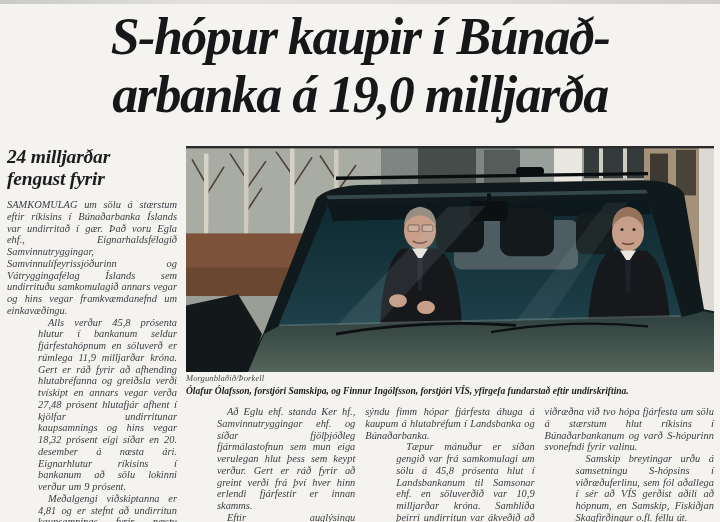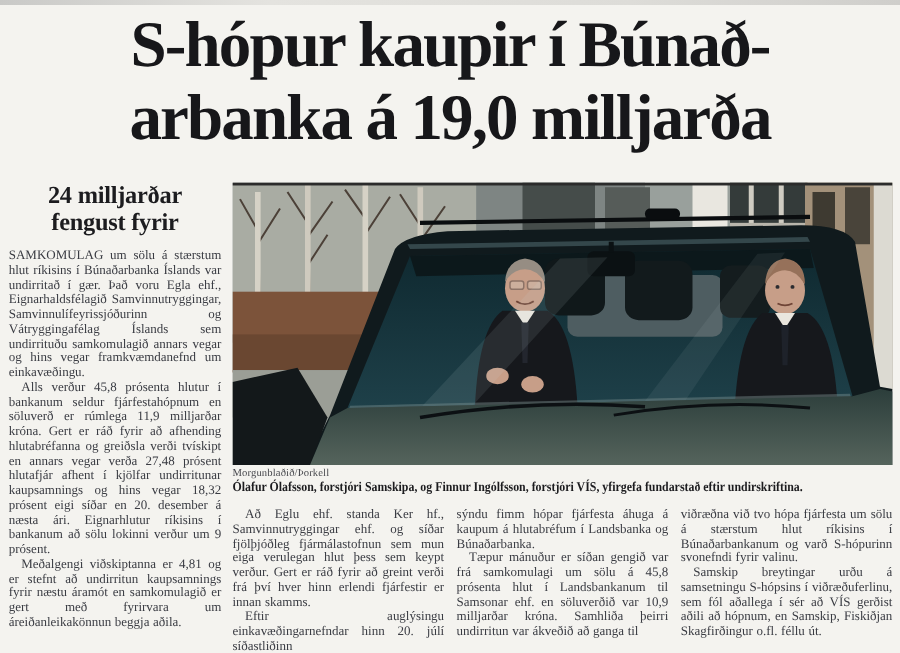--- a/index.html
+++ b/index.html
@@ -1,38 +1,38 @@
 <!DOCTYPE html>
 <html><head>
 <meta charset="utf-8">
 <style>
   html,body { margin:0; padding:0; }
   body {
     width:720px; height:522px; overflow:hidden;
     background:#f4f3ef;
     font-family:"Liberation Serif", serif;
   }
-  .page { position:relative; width:675px; height:522px; background:#f4f3ef; }
+  .page { position:relative; width:675px; height:522px; background:#f4f3ef;font-style:italic; }
   .scan-strip { position:absolute; top:0; left:0; width:720px; height:4px;
     background:linear-gradient(90deg,#c9c9c7,#e4e3df 30%,#dddcd8 70%,#cfcecb); }
   .headline {
     position:absolute; top:8px; left:0; width:720px; margin:0;
     text-align:center; font-weight:bold; font-size:52px; line-height:58px;
     letter-spacing:-1.5px; color:#17171a;
   }
   .left-col { position:absolute; left:7px; top:146px; width:170px; }
   .subhead {
-    margin:0 0 10px 0; text-align:center; font-weight:bold;
+    margin:0 0 10px 0; text-align:left; font-weight:bold;
     font-size:19.5px; line-height:21.5px; color:#1c1c1f; letter-spacing:-0.2px;
   }
   .body-text p {
     margin:0; font-size:10.4px; line-height:11.75px; text-align:justify;
     color:#3a3c43; word-spacing:0.3px;
   }
-  .body-text p.indent { text-indent:10px; }
+  .body-text p.indent { text-indent:10px;margin-left:31px; }
   .photo-block { position:absolute; left:186px; top:146px; width:528px; }
   .photo-svg { display:block; width:528px; height:226px; }
   .credit {
     font-size:8.5px; line-height:10px; color:#47484d;
     margin-top:1px; letter-spacing:0.1px;
   }
   .caption {
     font-weight:bold; font-size:10.8px; line-height:12px; color:#1c1c1f;
     white-space:nowrap; width:600px; transform:scaleX(0.88);
     transform-origin:left top; margin-top:1px;
@@ -48,21 +48,21 @@
 
 <div class="page">
 
   <div class="scan-strip"></div>
 
   <h1 class="headline"><span>S-hópur kaupir í Búnað-</span><br><span>arbanka á 19,0 milljarða</span></h1>
 
   <div class="left-col">
     <h2 class="subhead"><span>24 milljarðar</span><br><span>fengust fyrir</span><br></h2>
     <div class="body-text">
-      <p>SAMKOMULAG um sölu á stærstum hlut ríkisins í Búnaðarbanka Íslands var undirritað í gær. Það voru Egla ehf., Eignarhaldsfélagið Samvinnutryggingar, Samvinnulífeyrissjóðurinn og Vátryggingafélag Íslands sem undirrituðu samkomulagið annars vegar og hins vegar framkvæmdanefnd um einkavæðingu.</p>
+      <p>SAMKOMULAG um sölu á stærstum eftir ríkisins í Búnaðarbanka Íslands var undirritað í gær. Það voru Egla ehf., Eignarhaldsfélagið Samvinnutryggingar, Samvinnulífeyrissjóðurinn og Vátryggingafélag Íslands sem undirrituðu samkomulagið annars vegar og hins vegar framkvæmdanefnd um einkavæðingu.</p>
       <p class="indent">Alls verður 45,8 prósenta hlutur í bankanum seldur fjárfestahópnum en söluverð er rúmlega 11,9 milljarðar króna. Gert er ráð fyrir að afhending hlutabréfanna og greiðsla verði tvískipt en annars vegar verða 27,48 prósent hlutafjár afhent í kjölfar undirritunar kaupsamnings og hins vegar 18,32 prósent eigi síðar en 20. desember á næsta ári. Eignarhlutur ríkisins í bankanum að sölu lokinni verður um 9 prósent.</p>
       <p class="indent">Meðalgengi viðskiptanna er 4,81 og er stefnt að undirritun kaupsamnings fyrir næstu áramót en samkomulagið er gert með fyrirvara um áreiðanleikakönnun beggja aðila.</p>
     </div>
   </div>
 
   <div class="photo-block">
     <svg class="photo-svg" viewBox="0 0 528 238" preserveAspectRatio="none">
       <defs>
         <linearGradient id="glass" x1="0" y1="0" x2="0" y2="1">
           <stop offset="0" stop-color="#0f2930"></stop>

